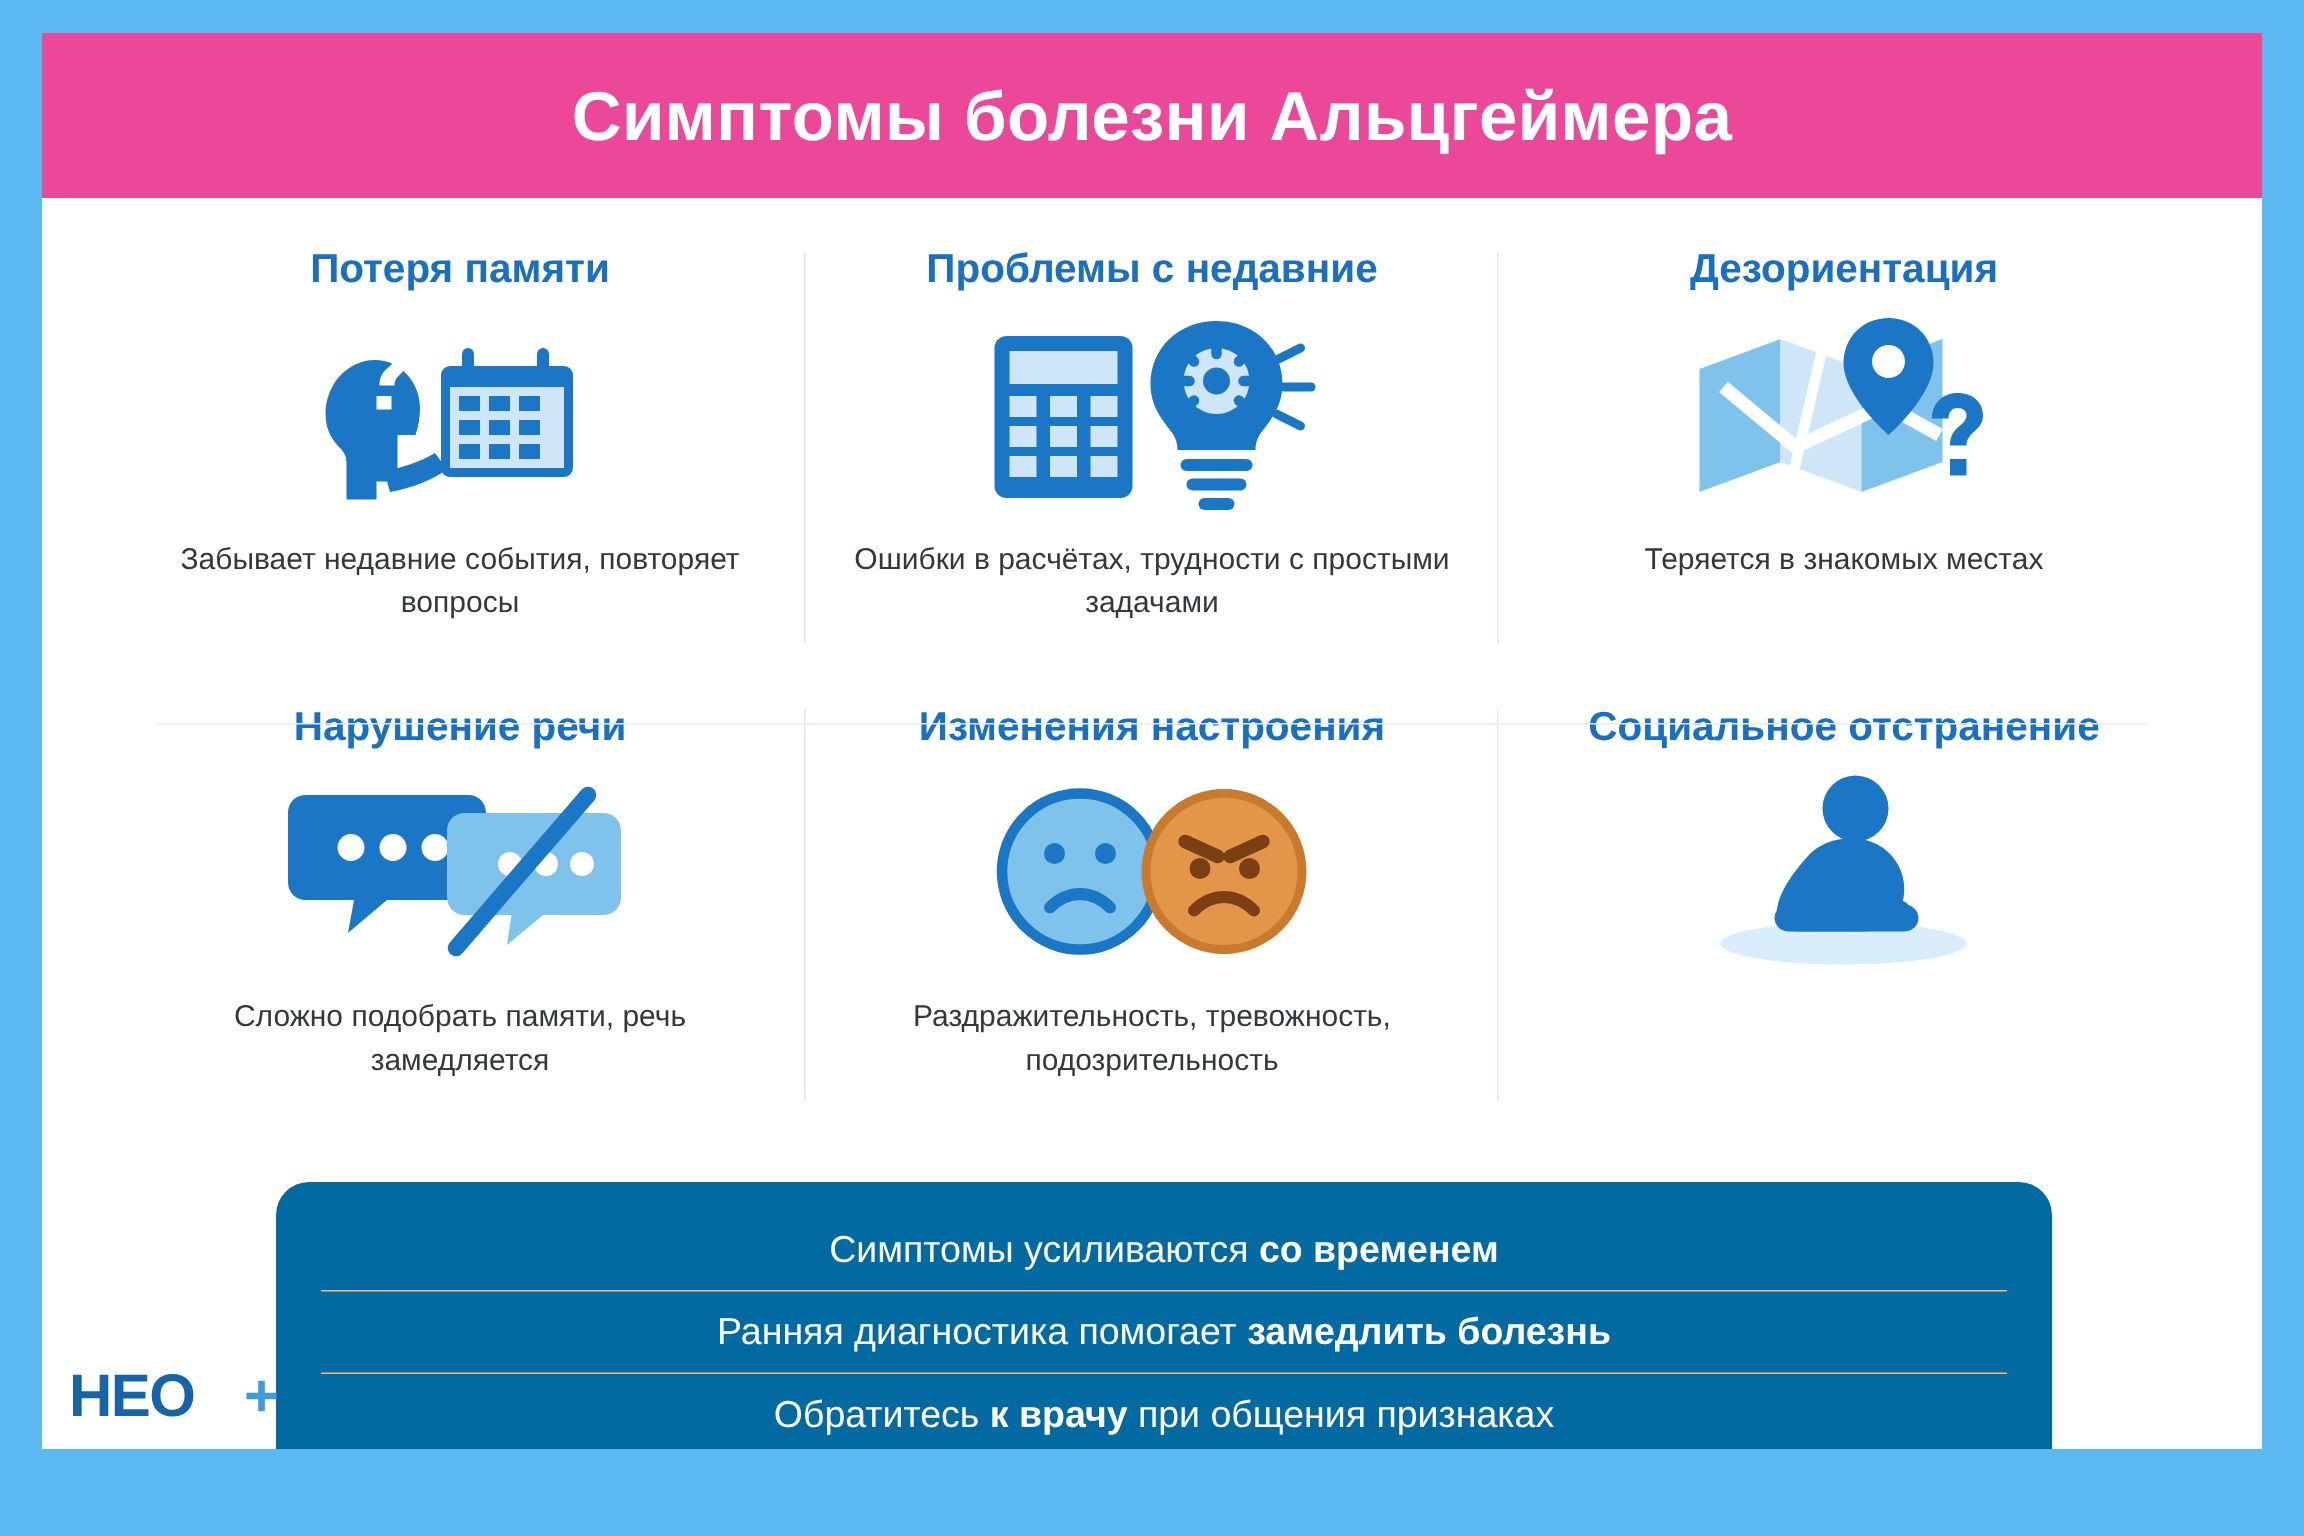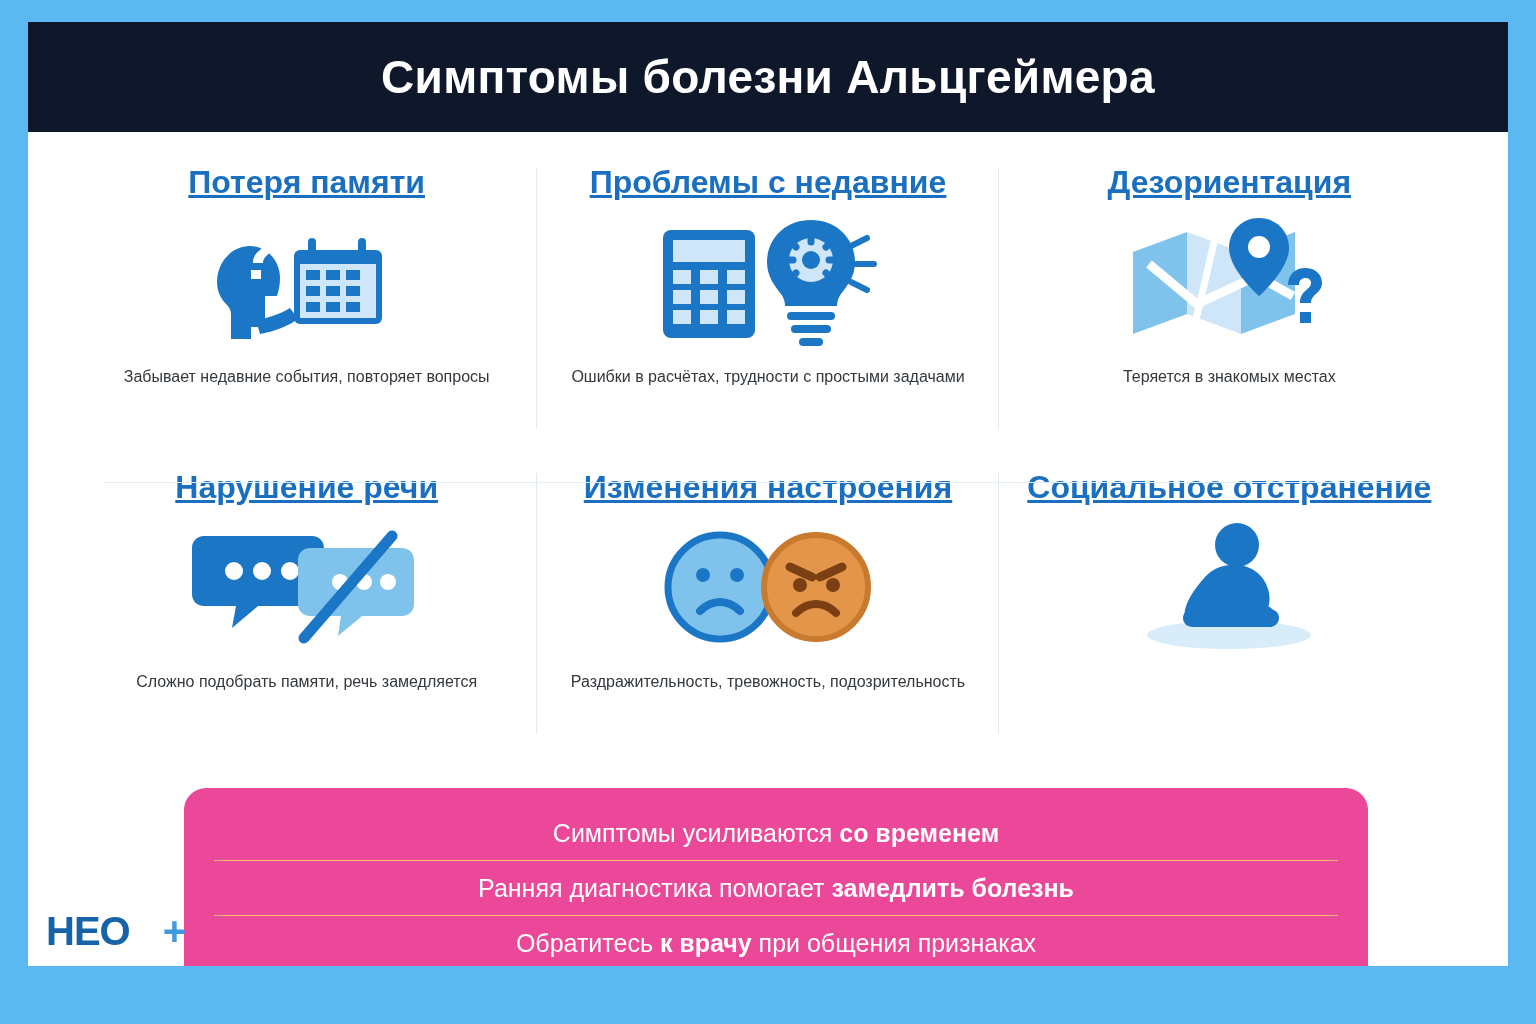--- a/index.html
+++ b/index.html
@@ -17,21 +17,21 @@
     position: absolute;
     left: 28px;
     top: 22px;
     width: 1480px;
     height: 944px;
     background: #ffffff;
     overflow: hidden;
   }
   .title-bar {
     height: 110px;
-    background: #0f172a;
+    background: #ec4899;
     display: flex;
     align-items: center;
     justify-content: center;
   }
   .title-bar h1 {
     margin: 0;
     color: #ffffff;
     font-size: 46px;
     font-weight: bold;
     letter-spacing: 0.3px;
@@ -63,47 +63,46 @@
   .row-div {
     position: absolute;
     left: 76px;
     right: 76px;
     top: 460px;
     height: 1px;
     background: #e2eef7;
   }
   .cell h2 {
     margin: 0 0 6px 0;
-    font-size: 32px;
+    font-size: 27px;
     font-weight: bold;
     color: #1a6fc0;
     text-align: center;
     white-space: nowrap;
-    text-decoration: underline;
   }
   .icon-wrap {
     height: 150px;
     display: flex;
     align-items: center;
     justify-content: center;
   }
   .cell p {
     margin: 8px 0 0 0;
-    font-size: 16px;
+    font-size: 20px;
     line-height: 1.45;
     color: #33383d;
     text-align: center;
     max-width: 420px;
   }
   .footer {
     position: absolute;
     left: 156px;
     top: 766px;
     width: 1184px;
-    background: #ec4899;
+    background: #0369a1;
     border-radius: 22px;
     padding: 18px 30px 22px 30px;
     box-sizing: border-box;
   }
   .footer div {
     color: #ffffff;
     font-size: 25px;
     text-align: center;
     padding: 13px 0 12px 0;
   }

